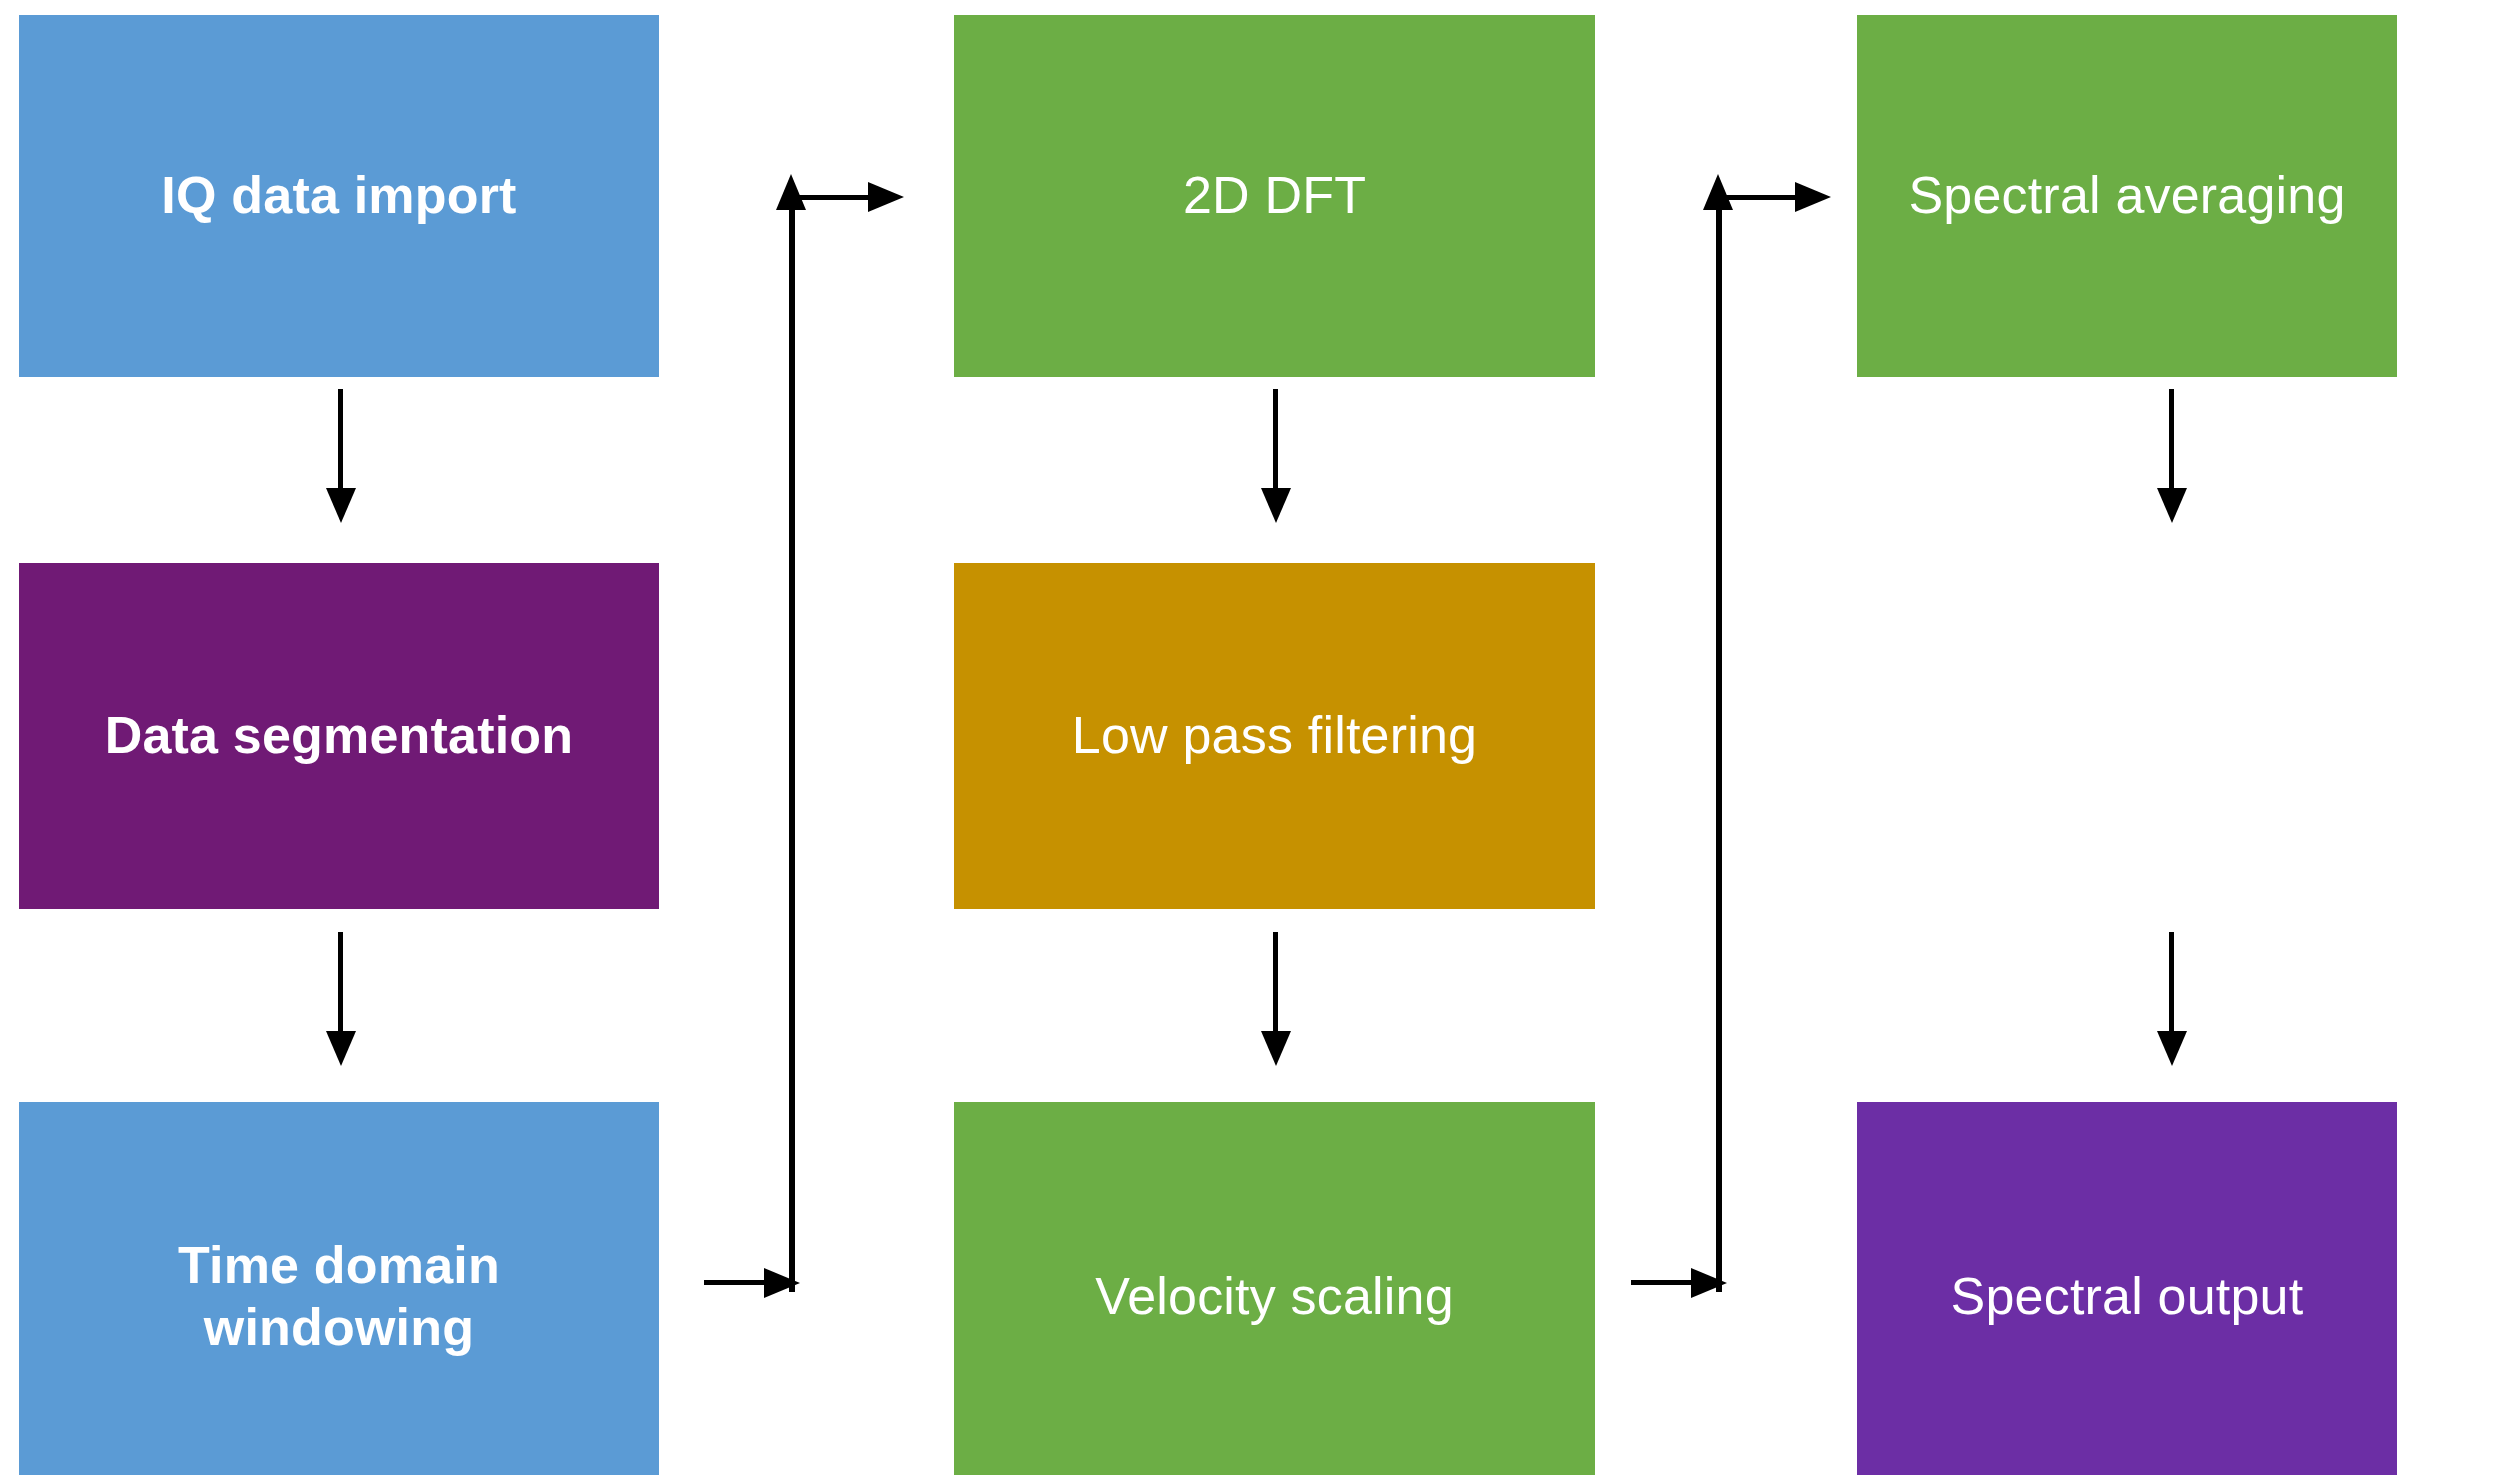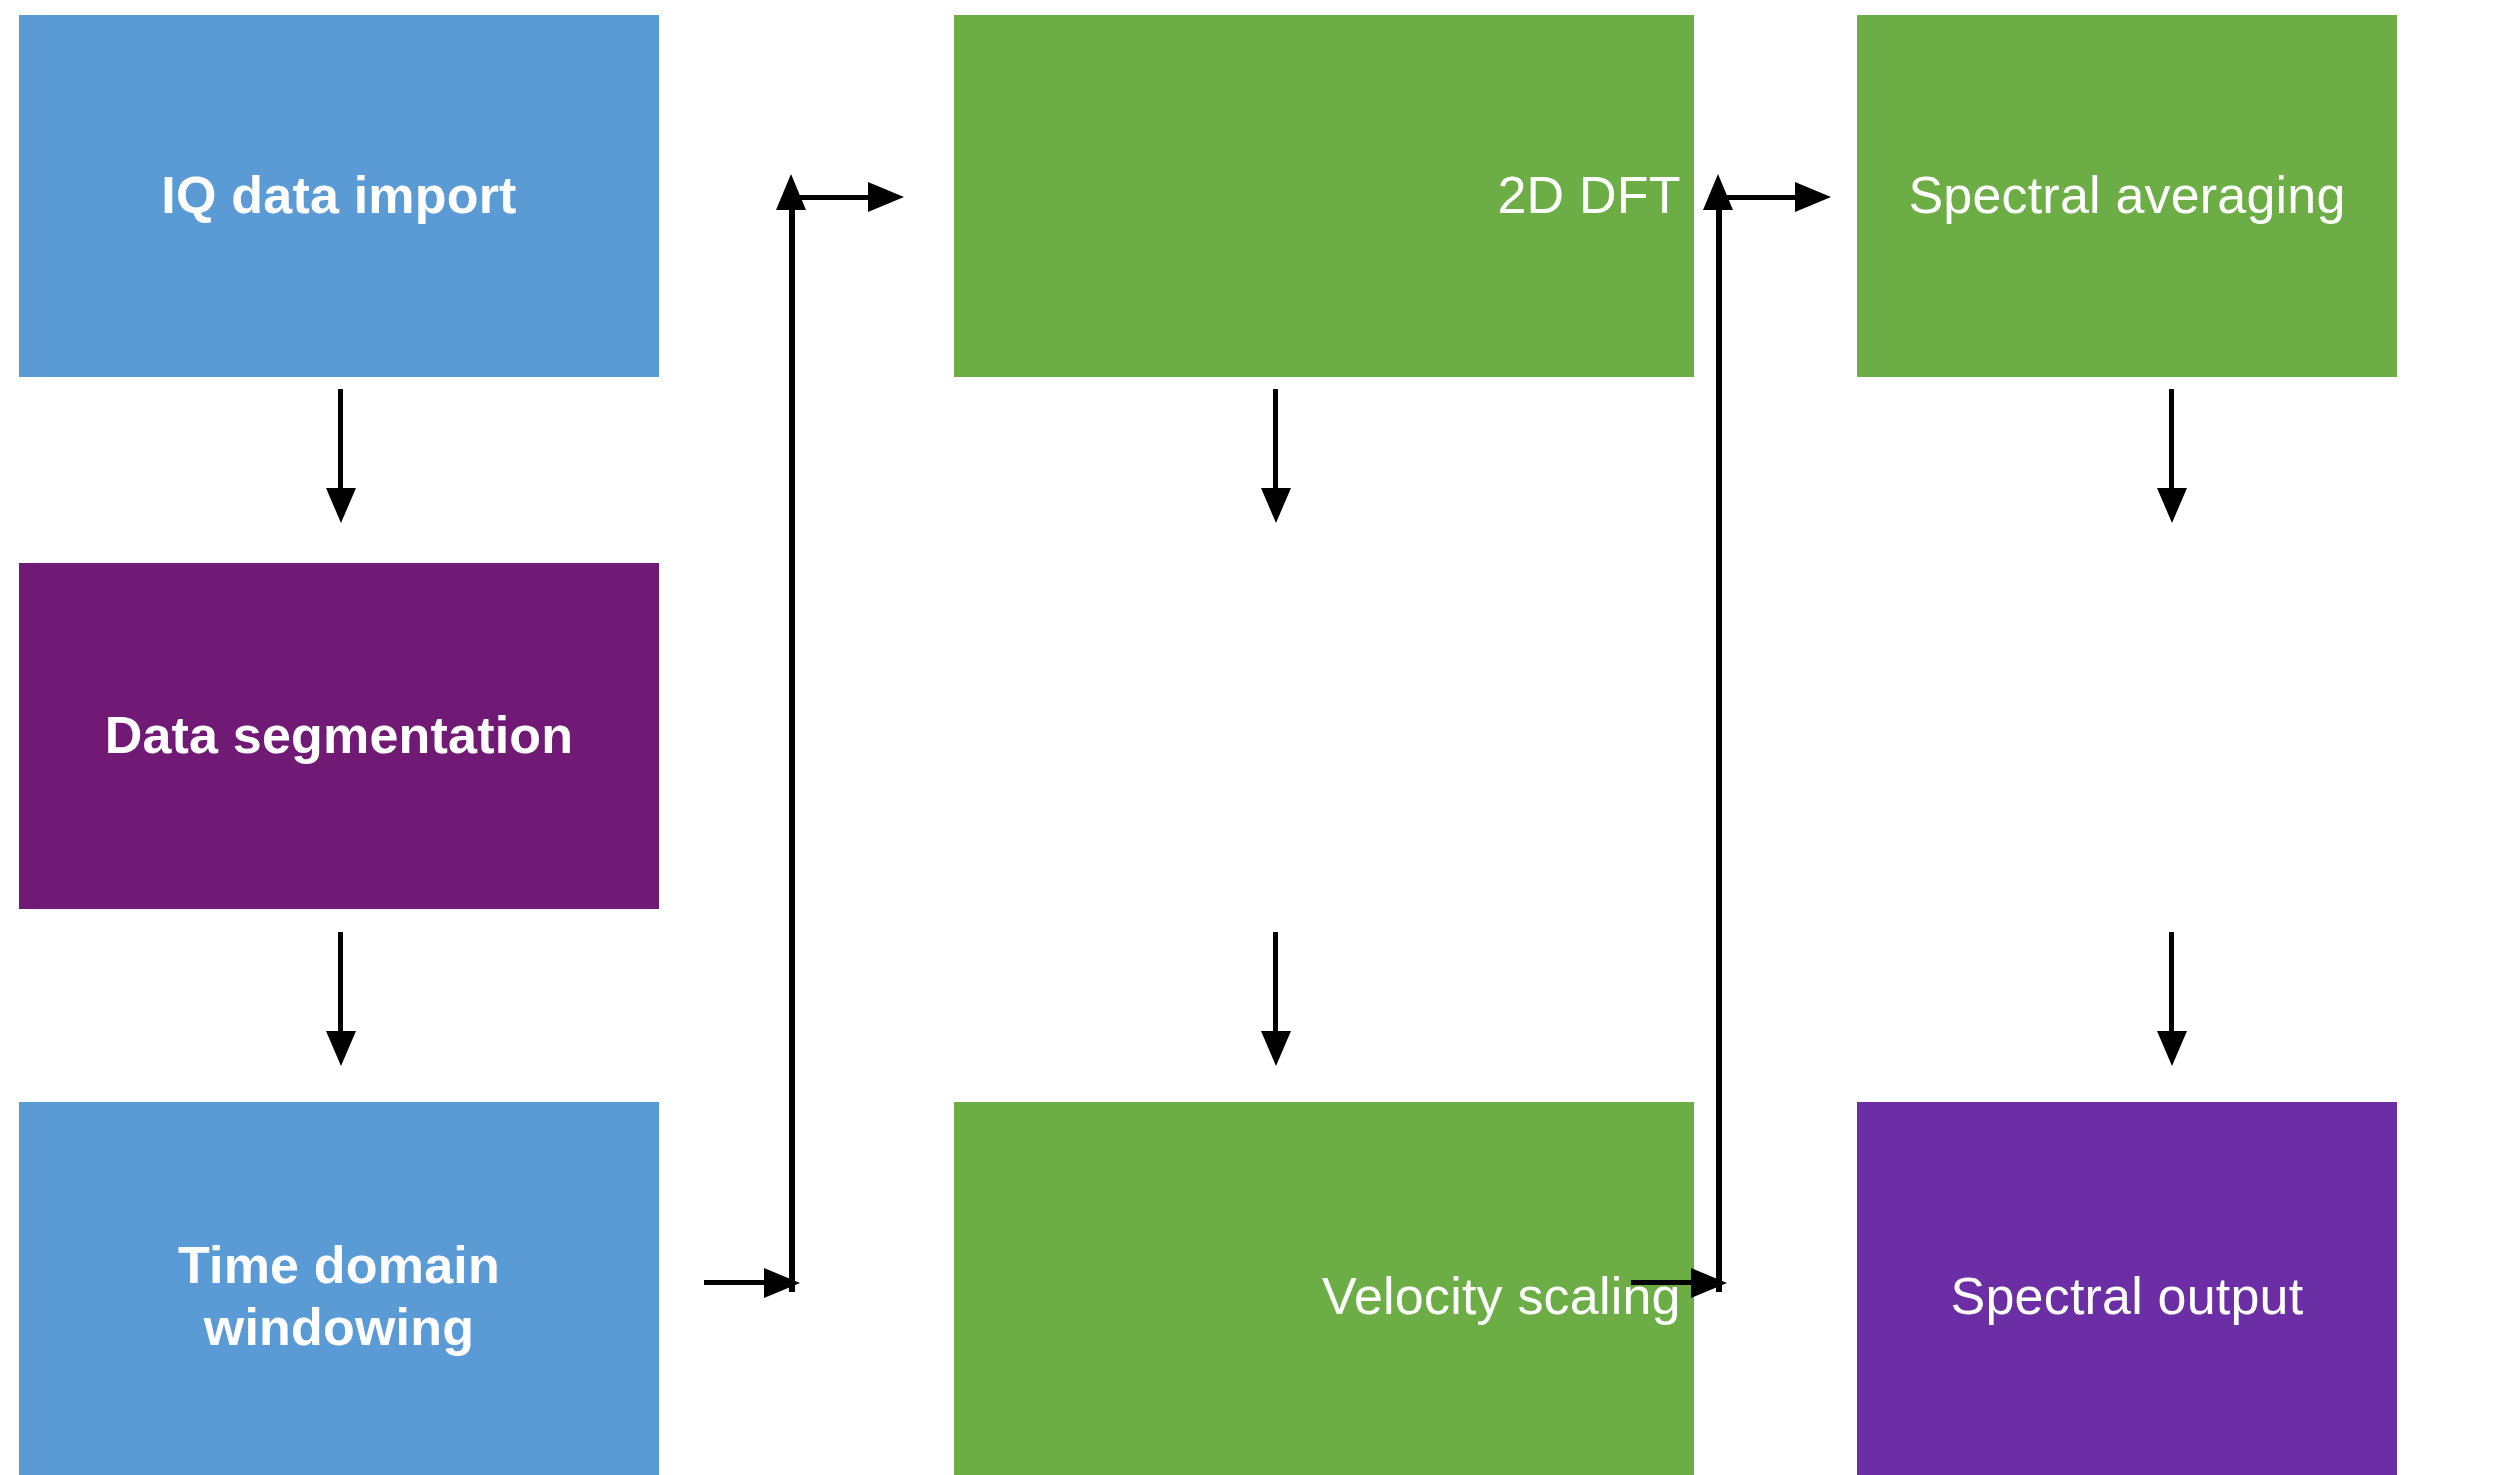--- a/index.html
+++ b/index.html
@@ -28,21 +28,21 @@
     font-family: "Liberation Sans", sans-serif;
     font-size: 52px;
     font-weight: 400;
     line-height: 1.18;
     letter-spacing: 0.2px;
     padding: 3.3px 13.3px;
     white-space: pre-line;
   }
   
   .c1 { left: 19px; width: 640px; font-weight: bold; }
-  .c2 { left: 954px; width: 740px; justify-content: flex-end; }
+  .c2 { left: 954px; width: 641px; }
   .c3 { left: 1857px; width: 540px; }
 
   .r1 { top: 15px;   height: 362px; }
   .r2 { top: 563px;  height: 346px; }
   .r3 { top: 1102px; height: 389px; }
 
   
   .vconn {
     position: absolute;
     width: 50px;
@@ -138,20 +138,23 @@
 
   <div class="node c2 r1" style="background:#6CAE45;">
     <span>2D DFT</span>
   </div>
 
   <div class="vconn" style="left:1250px; top:389px;">
     <div class="shaft"></div>
     <div class="head"></div>
   </div>
 
+  <div class="node c2 r2" style="background:#C69100;">
+    <span>Low pass filtering</span>
+  </div>
 
   <div class="vconn" style="left:1250px; top:932px;">
     <div class="shaft"></div>
     <div class="head"></div>
   </div>
 
   <div class="node c2 r3" style="background:#6CAE45;">
     <span>Velocity scaling</span>
   </div>
 

